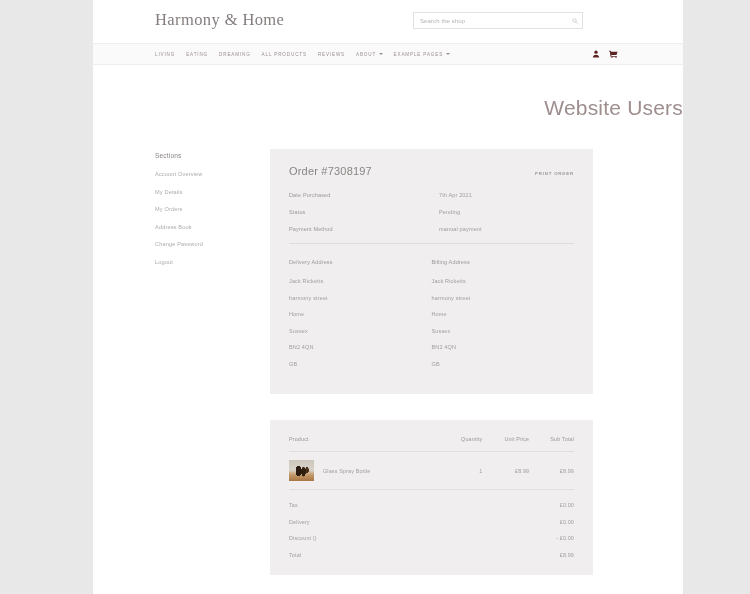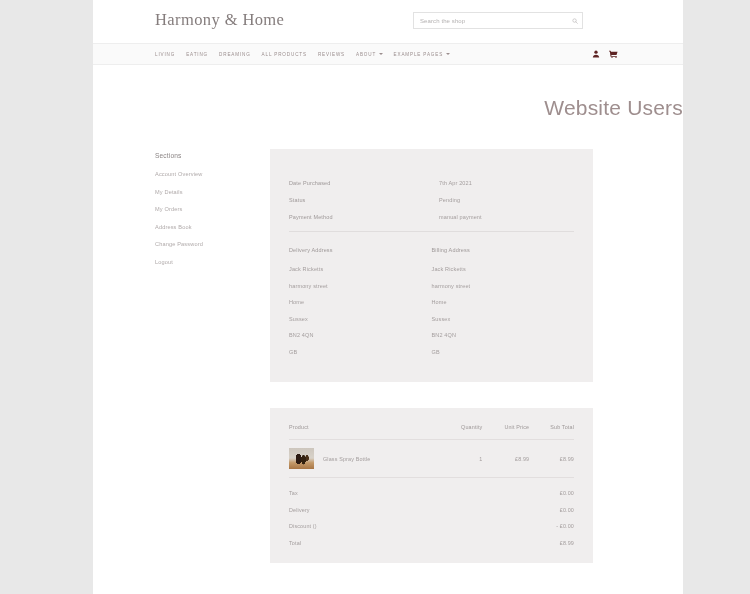--- a/index.html
+++ b/index.html
@@ -347,20 +347,24 @@
       <div class="sidebar-item">My Orders</div>
       <div class="sidebar-item">Address Book</div>
       <div class="sidebar-item">Change Password</div>
       <div class="sidebar-item">Logout</div>
     </div>
 
     <div class="main">
 
       <div class="card">
 
+        <div class="order-head">
+          <div class="order-number">Order #7308197</div>
+          <div class="print-order">PRINT ORDER</div>
+        </div>
 
         <div class="meta">
           <div class="meta-row">
             <span class="meta-label">Date Purchased</span>
             <span class="meta-value">7th Apr 2021</span>
           </div>
           <div class="meta-row">
             <span class="meta-label">Status</span>
             <span class="meta-value">Pending</span>
           </div>

